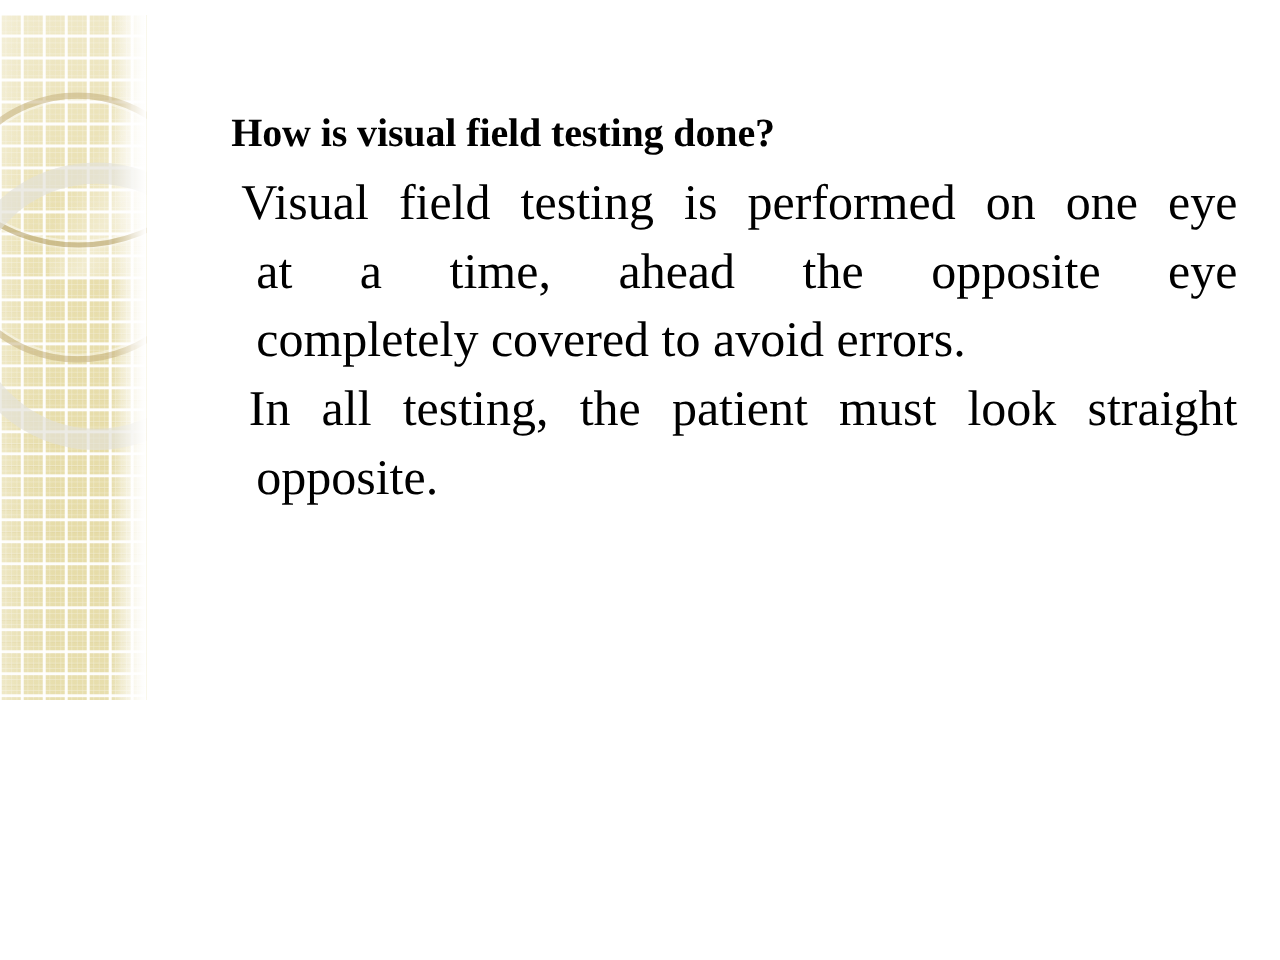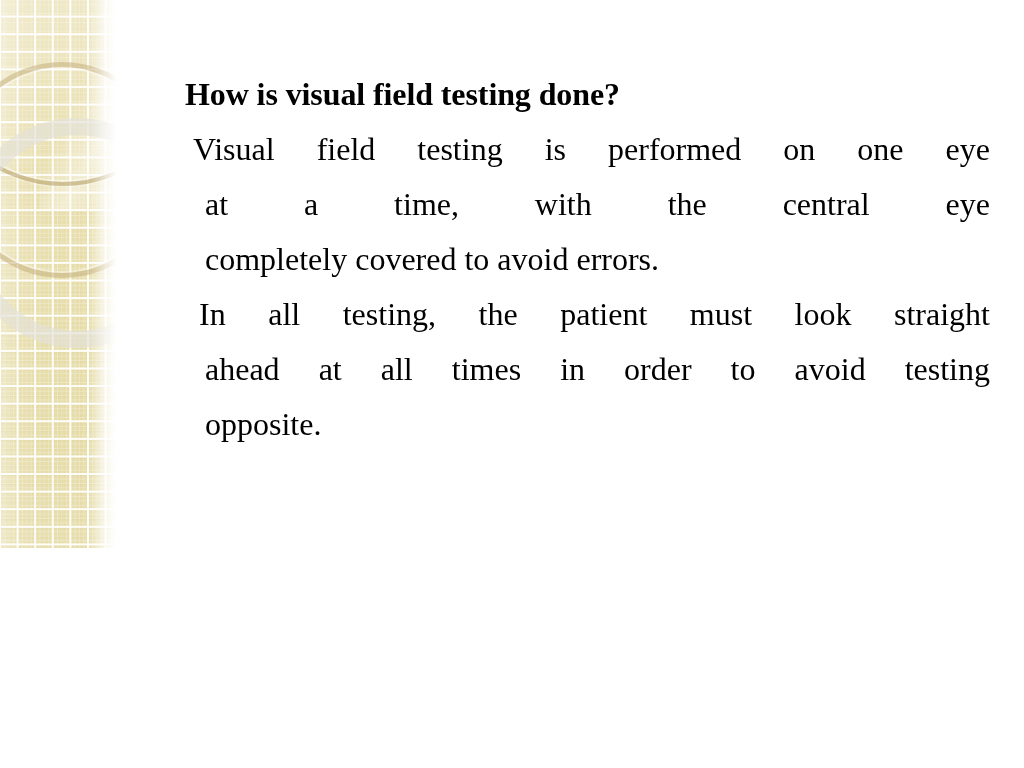--- a/index.html
+++ b/index.html
@@ -13,20 +13,21 @@
     font-family: "Liberation Serif", serif;
     overflow: hidden;
   }
 
   #slide {
     position: relative;
     width: 1024px;
     height: 548px;
     background: #ffffff;
     overflow: hidden;
+    margin-top: 12px;
   }
 
   
   #sidebar {
     position: absolute;
     left: 0;
     top: 0;
     width: 117px;
     height: 768px;
     overflow: hidden;
@@ -161,21 +162,21 @@
     font-size: 32px;
     line-height: 40px;
     color: #000000;
     letter-spacing: -0.1px;
     margin: 0 0 8px 0;
     white-space: nowrap;
   }
 
   .body-block {
     font-family: "Liberation Serif", serif;
-    font-size: 32px;
+    font-size: 40px;
     line-height: 55px;
     color: #000000;
     width: 805px;
   }
 
   
   .line {
     display: block;
     text-align: justify;
     text-align-last: justify;
@@ -206,25 +207,24 @@
   </div>
 
   <div id="content">
 
     <h1 id="slide-title">How is visual field testing done?</h1>
 
     <div class="body-block">
 
       <div class="lines-wrap">
         <span class="line" style="padding-left:8px;">Visual field testing is performed on one eye</span>
-        <span class="line" style="padding-left:20px;">at a time, with the central eye</span>
+        <span class="line" style="padding-left:20px;">at a time, ahead the opposite eye</span>
         <span class="line natural" style="padding-left:20px;">completely covered to avoid errors.</span>
       </div>
 
       <div class="lines-wrap">
         <span class="line" style="padding-left:14px;">In all testing, the patient must look straight</span>
-        <span class="line" style="padding-left:20px;">ahead at all times in order to avoid testing</span>
         <span class="line natural" style="padding-left:20px;">opposite.</span>
       </div>
 
     </div>
   </div>
 </div>
 
 </body></html>

